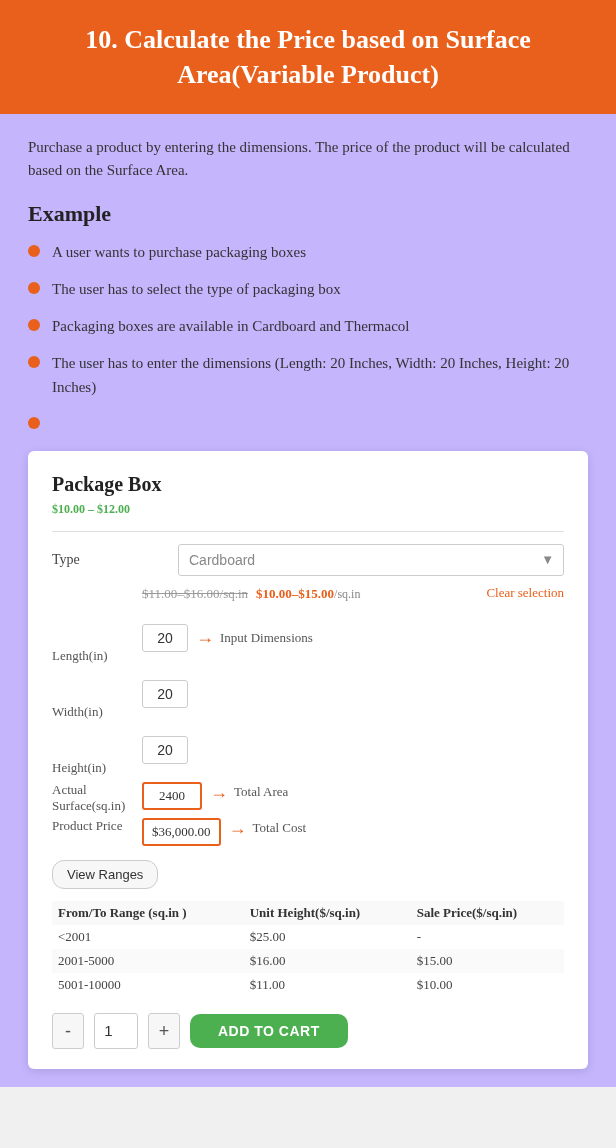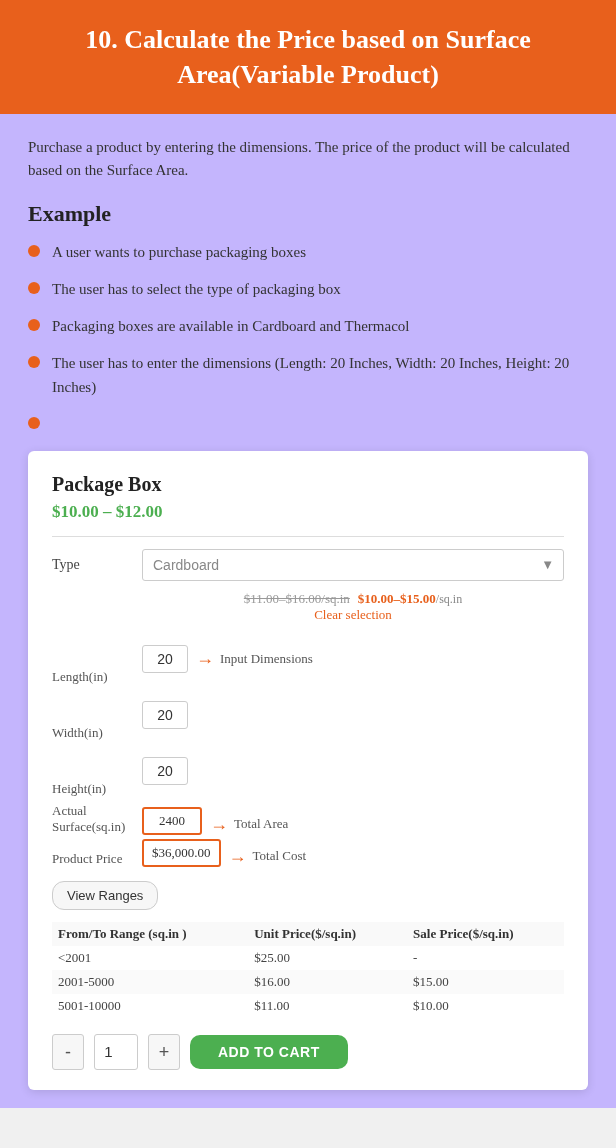--- a/index.html
+++ b/index.html
@@ -71,35 +71,36 @@
       margin-top: 8px;
     }
     .product-title {
       font-size: 20px;
       font-weight: bold;
       color: #222;
       margin-bottom: 6px;
     }
     .product-price-range {
       color: #4caf50;
-      font-size: 17px;
+      font-size: 12px;
       font-weight: bold;
       margin-bottom: 14px;
     }
     .divider {
       border: none;
       border-top: 1px solid #ddd;
       margin: 12px 0;
     }
 
     
     .form-row {
       display: flex;
       align-items: center;
       margin-bottom: 8px;
+      gap: 36px;
     }
     .form-label {
       font-size: 14px;
       color: #444;
       width: 90px;
       flex-shrink: 0;
     }
     .type-select-wrap {
       flex: 1;
       position: relative;
@@ -125,21 +126,20 @@
       font-size: 13px;
     }
 
     
     .price-info-row {
       display: flex;
       align-items: center;
       justify-content: space-between;
       margin-bottom: 10px;
       margin-left: 90px;
-      flex-direction: column;
     }
     .price-original {
       font-size: 13px;
       color: #999;
       text-decoration: line-through;
     }
     .price-current {
       font-size: 13px;
       color: #e8601c;
       font-weight: bold;
@@ -194,21 +194,21 @@
       margin-right: 6px;
     }
     .arrow-text {
       font-size: 13px;
       color: #555;
     }
 
     
     .result-row {
       display: flex;
-      align-items: flex-end;
+      align-items: flex-start;
       margin-bottom: 4px;
     }
     .result-label {
       font-size: 13px;
       color: #555;
       width: 90px;
       flex-shrink: 0;
     }
     .result-value {
       background: #fff;
@@ -407,21 +407,21 @@
     </div>
 
     
     <button class="view-ranges-btn">View Ranges</button>
 
     
     <table class="range-table">
       <thead>
         <tr>
           <th>From/To Range (sq.in )</th>
-          <th>Unit Price($/sq.in)</th>
+          <th>Unit Height($/sq.in)</th>
           <th>Sale Price($/sq.in)</th>
         </tr>
       </thead>
       <tbody id="range-table-body">
       <tr>
             <td>&lt;2001</td>
             <td>$25.00</td>
             <td class="dash-cell">-</td>
           </tr>
           <tr>

